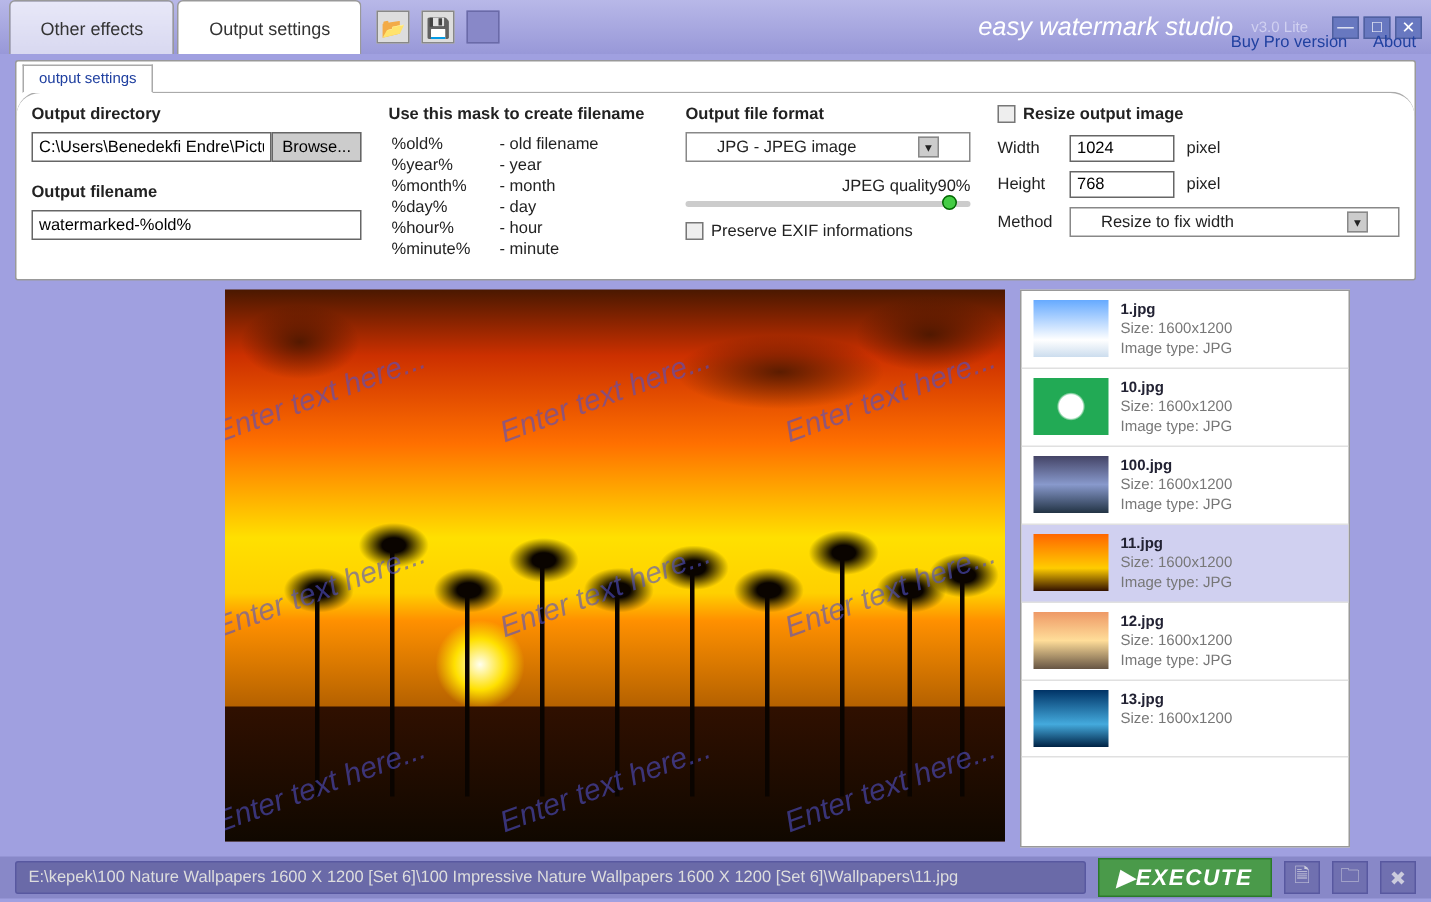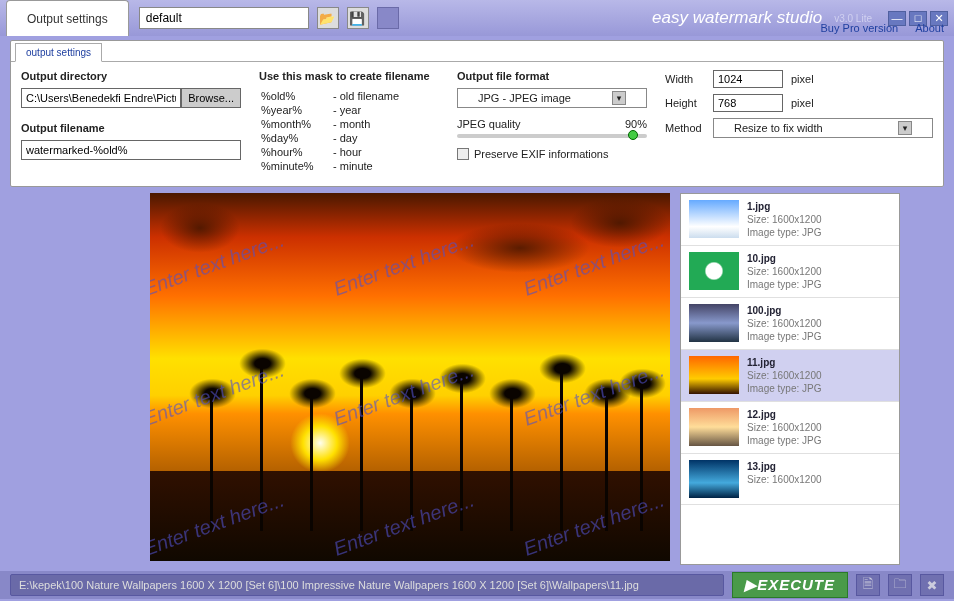--- a/index.html
+++ b/index.html
@@ -14,37 +14,37 @@
 .spacer { flex: 1; }
 .app-title { color: #fff; font-size: 17px; font-style: italic; font-weight: 300; }
 .app-ver { color: #d0d0f0; font-size: 10px; margin-left: 4px; text-align: right; }
 .win-btns { display: flex; gap: 3px; margin-left: 8px; }
 .win-btn { width: 18px; height: 15px; background: #6878c0; color: #fff; font-size: 11px; display: flex; align-items: center; justify-content: center; cursor: pointer; border: 1px solid #5060a0; }
 .sublinks { position: absolute; top: 22px; right: 10px; font-size: 11px; }
 .sublinks a { color: #2040a0; text-decoration: none; margin-left: 14px; cursor: pointer; }
 
 .settings-wrap { margin: 4px 10px; background: #fff; border: 1px solid #999; border-radius: 2px; }
 .sub-tab { display: inline-block; font-size: 10px; color: #2040a0; padding: 3px 10px; border: 1px solid #aaa; border-bottom: 1px solid #fff; background: #fff; margin: 2px 0 -1px 4px; position: relative; z-index: 1; }
-.settings-panel { border-top: 1px solid #aaa; padding: 8px 10px 12px; display: flex; gap: 18px; font-size: 11px; color: #222; }
+.settings-panel { border-top: 1px solid #aaa; padding: 8px 10px 12px; display: flex; gap: 18px; font-size: 11px; color: #222; border-radius: 16px; }
 .col { flex-shrink: 0; }
 .col1 { width: 220px; }
 .col2 { width: 180px; }
 .col3 { width: 190px; }
 .col4 { flex: 1; }
 .sect-title { font-weight: bold; margin-bottom: 6px; font-size: 11px; }
 .txt-input { width: 100%; height: 20px; border: 1px solid #666; font-size: 11px; padding: 2px 4px; }
 .browse-row { display: flex; }
 .browse-row input { flex: 1; }
 .browse-btn { padding: 2px 6px; font-size: 11px; background: #ccc; border: 1px solid #666; cursor: pointer; }
 .mask-tbl { font-size: 11px; }
 .mask-tbl tr td:first-child { width: 70px; margin-top: 44px; }
 .select-box { width: 100%; height: 20px; border: 1px solid #888; font-size: 11px; padding: 2px 20px; background: #fff; display: flex; align-items: center; justify-content: space-between; }
 .caret { width: 14px; height: 14px; background: #ccc; border: 1px solid #888; font-size: 9px; display: flex; align-items: center; justify-content: center; }
 .slider-row { margin-top: 10px; }
-.slider-lbl { display: flex; justify-content: space-between; font-size: 11px; }
+.slider-lbl { display: flex; justify-content: flex-end; font-size: 11px; }
 .slider-trk { height: 4px; background: #ccc; margin-top: 4px; position: relative; border-radius: 2px; }
 .slider-thumb { position: absolute; top: -4px; left: 90%; width: 10px; height: 10px; background: #4c4; border: 1px solid #060; border-radius: 50%; cursor: pointer; }
 .chk { display: flex; align-items: center; gap: 5px; margin-top: 10px; font-size: 11px; }
 .chk-box { width: 12px; height: 12px; border: 1px solid #777; background: #eee; cursor: pointer; }
 .sz-row { display: flex; align-items: center; gap: 8px; margin-bottom: 6px; font-size: 11px; }
 .sz-row .lbl { width: 40px; }
 .sz-row input { width: 70px; height: 18px; border: 1px solid #666; font-size: 11px; padding: 2px 4px; }
 .sz-row .unit { }
 .method-sel { flex: 1; }
 
@@ -74,23 +74,23 @@
 .statusbar { height: 28px; background: #8888c8; display: flex; align-items: center; padding: 0 10px; gap: 8px; }
 .path-box { flex: 1; background: #6a6aa8; color: #ddd; font-size: 11px; padding: 4px 8px; border: 1px solid #5858a0; border-radius: 2px; }
 .exec-btn { background: #4a9a4a; color: #fff; font-size: 15px; font-weight: bold; font-style: italic; padding: 3px 12px; border: 1px solid #2a7a2a; cursor: pointer; letter-spacing: 1px; }
 .sb-icon { width: 24px; height: 22px; background: #7070b0; border: 1px solid #5858a0; color: #ccd; display: flex; align-items: center; justify-content: center; font-size: 13px; cursor: pointer; }
 </style>
 </head>
 <body>
 
 <div class="titlebar">
   <div class="main-tabs">
+    <div class="mtab">Other effects</div>
     <div class="mtab active">Output settings</div>
   </div>
-  <input class="preset" value="default" style="">
   <div class="tb-icon">📂</div>
   <div class="tb-icon">💾</div>
   <div class="tb-icon" style="background:#8888c8;border-color:#6a6aa8"></div>
   <div class="spacer"></div>
   <span class="app-title">easy watermark studio</span>
   <span class="app-ver">v3.0 Lite</span>
   <div class="win-btns">
     <div class="win-btn">—</div>
     <div class="win-btn">□</div>
     <div class="win-btn">✕</div>
@@ -158,20 +158,24 @@
         <div class="slider-trk">
             <div class="slider-thumb"></div>
           </div>
       </div>
       <div class="chk">
         <div class="chk-box"></div>
         <span>Preserve EXIF informations</span>
       </div>
     </div>
     <div class="col col4">
+      <div class="chk" style="margin-top:0;margin-bottom:8px">
+        <div class="chk-box"></div>
+        <span class="sect-title" style="margin:0">Resize output image</span>
+      </div>
       <div class="sz-row">
         <span class="lbl">Width</span>
         <input value="1024" style="">
         <span class="unit">pixel</span>
       </div>
       <div class="sz-row">
         <span class="lbl">Height</span>
         <input value="768" style="">
         <span class="unit">pixel</span>
       </div>

